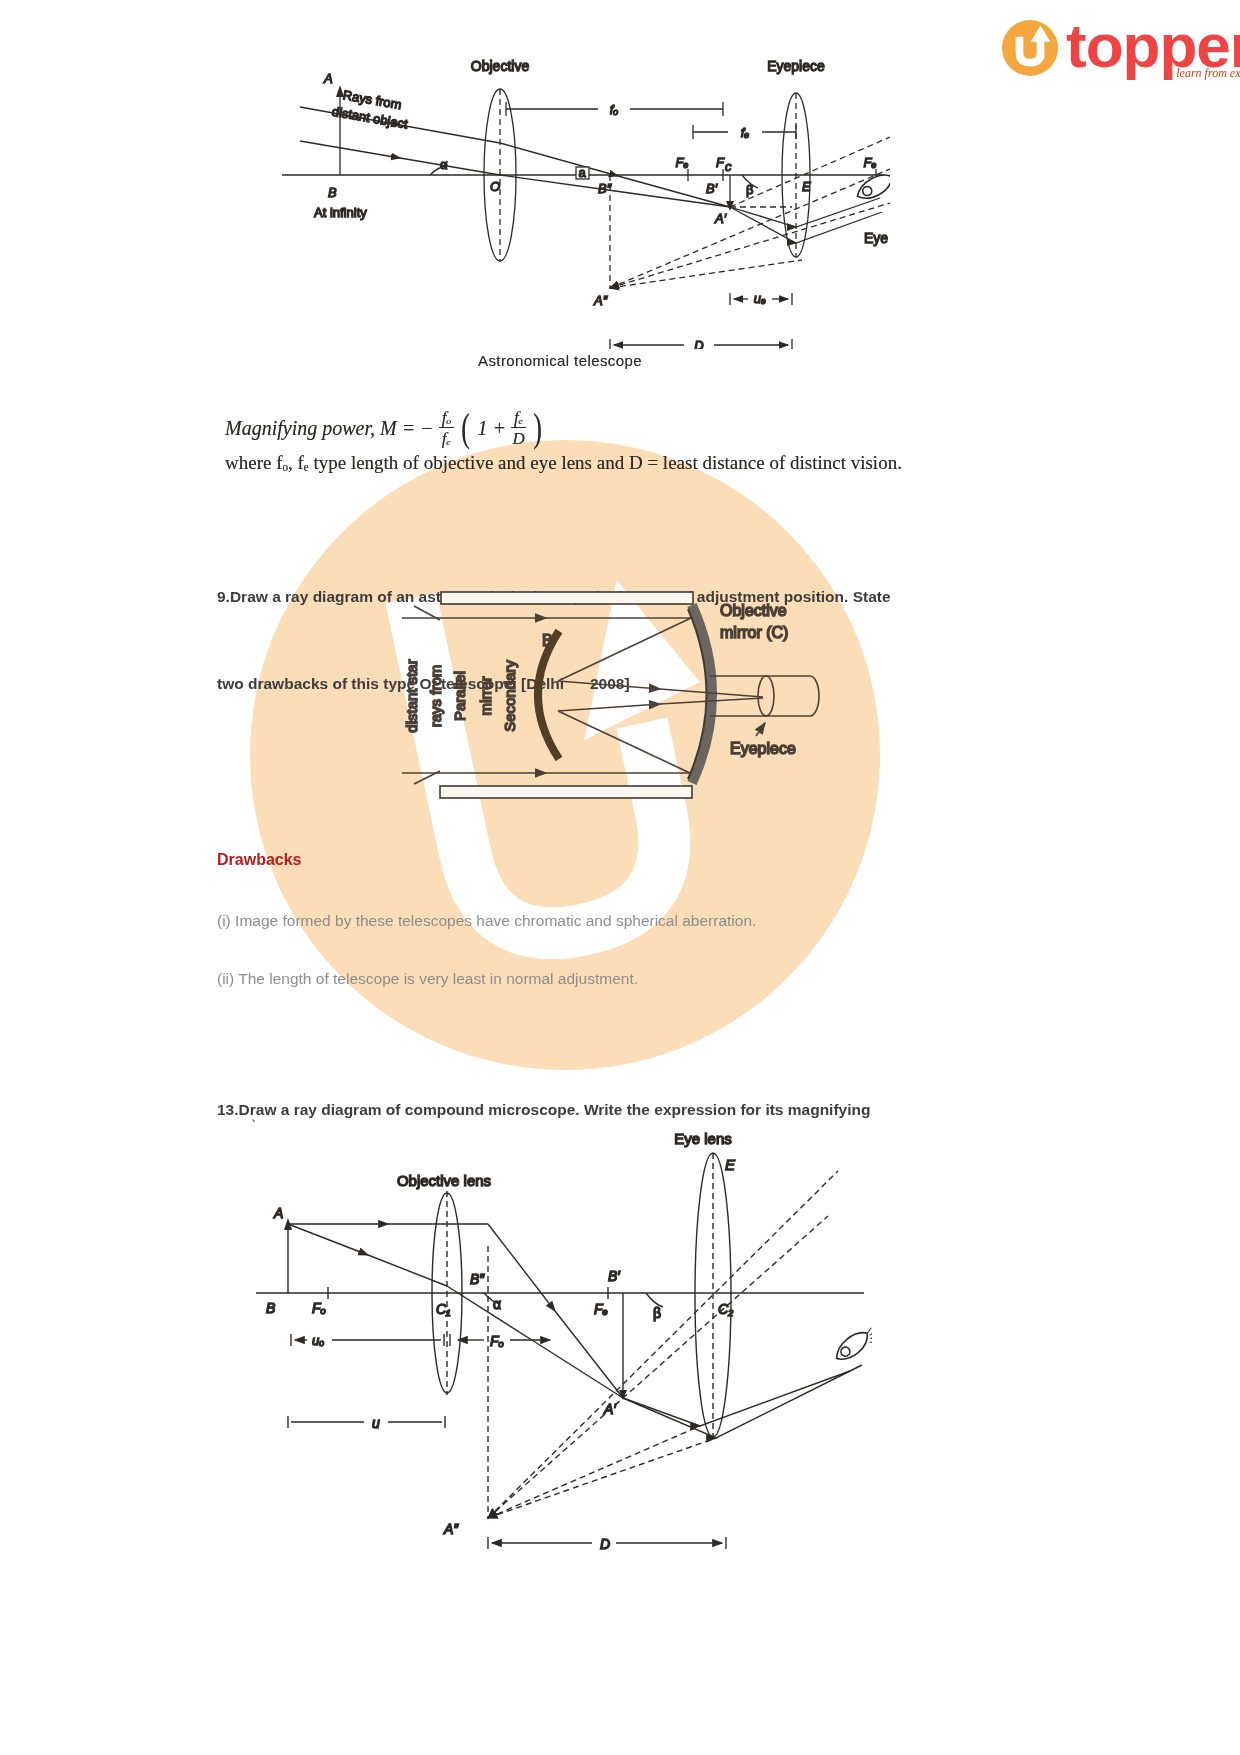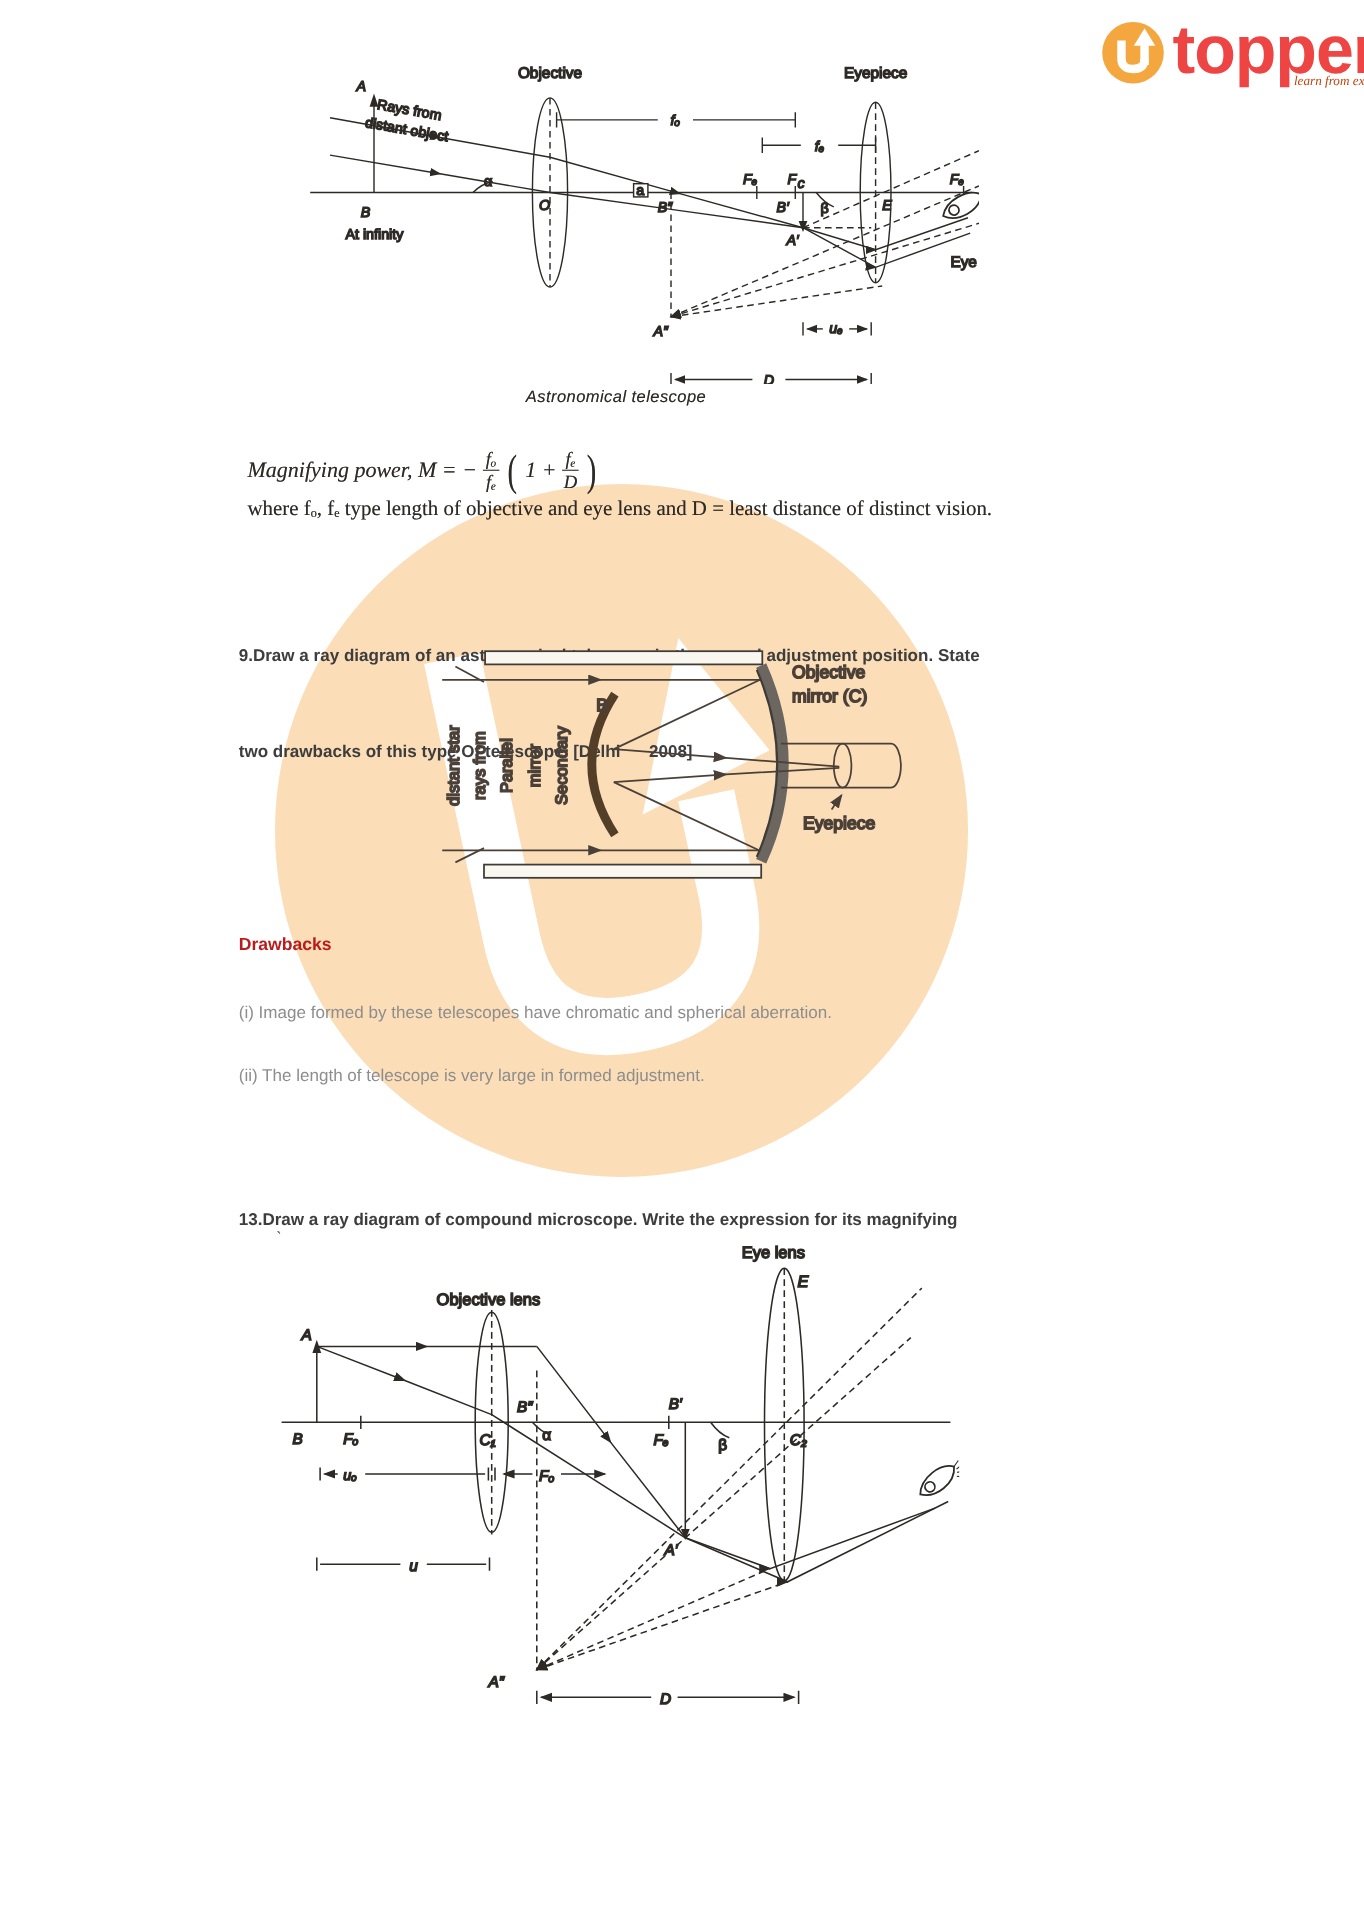--- a/index.html
+++ b/index.html
@@ -20,21 +20,21 @@
                 margin-top:-6px;}
   
   .scan{color:#2d2a26;text-shadow:0 0 .5px rgba(45,42,38,.55);}
   .formula{left:225px;top:390px;font-family:"Liberation Serif",serif;font-style:italic;
            font-size:20px;display:flex;align-items:center;gap:5px;margin-top:18px;}
   .frac{display:inline-flex;flex-direction:column;align-items:center;line-height:1;font-size:17px;}
   .frac .num{padding:0 3px 1px 3px;border-bottom:1.4px solid #2d2a26;}
   .frac .den{padding-top:2px;}
   .paren{font-size:40px;font-weight:300;font-style:normal;transform:scaleX(.65);line-height:1;}
   .where{left:225px;top:452px;font-family:"Liberation Serif",serif;font-size:19px;white-space:pre;}
-  .caption1{left:430px;top:352px;width:260px;text-align:center;font-size:15px;letter-spacing:.4px;font-style:italic;}
+  .caption1{left:430px;top:352px;width:260px;text-align:center;font-size:15px;letter-spacing:.4px;}
   
   .q{left:217px;font-size:15.5px;font-weight:bold;color:#3d3d3d;line-height:29px;white-space:pre;}
   .q9{top:524px;}
   .q10{top:1030px;line-height:32px;}
   .heading{left:217px;top:851px;font-size:16px;font-weight:bold;color:#b91c1c;}
   .body-line{left:217px;font-size:15.5px;color:#8d8d8d;white-space:pre;}
   .item1{top:912px;}
   .item2{top:970px;}
   .stray{left:251px;top:1118px;font-size:16px;color:#555;}
   svg text{fill:#2d2a26;}
@@ -238,21 +238,21 @@
       <text x="372" y="170" class="lbl16">Eyepiece</text>
       <text transform="rotate(-90 152 112)" x="152" y="117" text-anchor="middle" class="lbl15">Secondary</text>
       <text transform="rotate(-90 128 112)" x="128" y="117" text-anchor="middle" class="lbl15">mirror</text>
       <text transform="rotate(-90 102 112)" x="102" y="117" text-anchor="middle" class="lbl15">Parallel</text>
       <text transform="rotate(-90 78 112)" x="78" y="117" text-anchor="middle" class="lbl15">rays from</text>
       <text transform="rotate(-90 54 112)" x="54" y="117" text-anchor="middle" class="lbl15">distant star</text>
     </svg>
 
     <div class="abs heading">Drawbacks</div>
     <div class="abs body-line item1">(i) Image formed by these telescopes have chromatic and spherical aberration.</div>
-    <div class="abs body-line item2">(ii) The length of telescope is very large in formed adjustment.</div>
+    <div class="abs body-line item2">(ii) The length of telescope is very least in normal adjustment.</div>
 
     <div class="abs q q10">
       <div>13.Draw a ray diagram of compound microscope. Write the expression for its magnifying</div>
     </div>
     <div class="abs stray">ˋ</div>
 
     <svg class="abs" style="left:248px;top:1128px;" width="624" height="434" viewBox="0 0 624 434" stroke="#2d2a26" stroke-width="1.4" fill="none">
       <defs>
         <marker id="ahC" orient="auto-start-reverse" markerWidth="9" markerHeight="7" refX="7" refY="3">
           <path d="M0,0 L8,3 L0,6 Z" fill="#2d2a26" stroke="none"></path>

